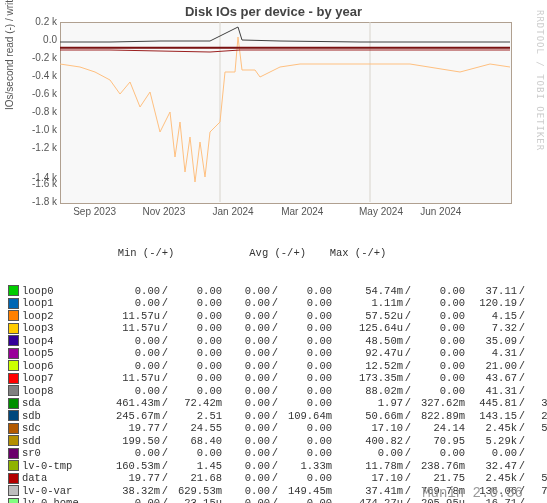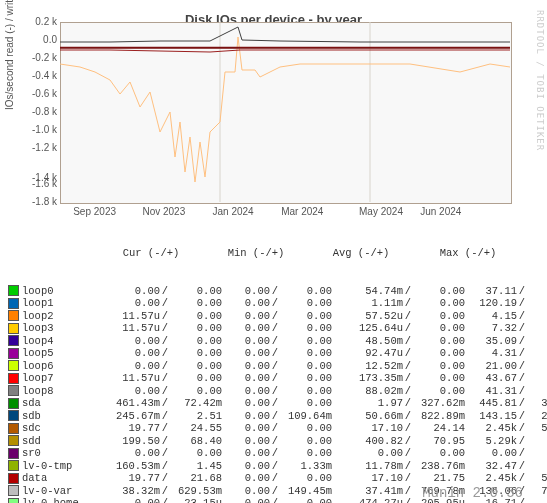--- a/index.html
+++ b/index.html
@@ -15,21 +15,21 @@
     position: relative;
     width: 547px;
     height: 503px;
     background: #fff;
   }
   .title {
     text-align: center;
     font-size: 13px;
     font-weight: bold;
     color: #444;
-    padding-top: 12px;
+    padding-top: 4px;
   }
   .watermark {
     position: absolute;
     right: 2px;
     top: 10px;
     writing-mode: vertical-rl;
     font-size: 9px;
     color: #ccc;
     letter-spacing: 1px;
     font-family: monospace;
@@ -190,23 +190,22 @@
       <div class="xtick" style="left: 70.6154px;">Sep 2023</div>
       <div class="xtick" style="left: 139.846px;">Nov 2023</div>
       <div class="xtick" style="left: 209.077px;">Jan 2024</div>
       <div class="xtick" style="left: 278.308px;">Mar 2024</div>
       <div class="xtick" style="left: 357px;">May 2024</div>
       <div class="xtick" style="left: 416.769px;">Jun 2024</div>
     </div>
 
   <div class="legend">
     <div class="legend-row legend-header">
-      <span class="col col-cur-m" style="width:110px;text-align:center">Cur (-/+)</span>
       <span class="col col-min-m" style="width:100px;text-align:center">Min (-/+)</span>
-      <span class="col col-avg-m" style="width:110px;text-align:center">Avg (-/+)</span>
+      <span class="col col-avg-m" style="width:110px;text-align:right">Avg (-/+)</span>
       <span class="col col-max-m" style="width:104px;text-align:center">Max (-/+)</span>
     </div>
     <div id="legend-body"><div class="legend-row"><span class="swatch" style="background:#00cc00"></span><span class="col col-name">loop0</span><span class="col col-cur-m">0.00</span><span class="slash">/</span><span class="col col-cur-p">0.00</span><span class="col col-min-m">0.00</span><span class="slash">/</span><span class="col col-min-p">0.00</span><span class="col col-avg-m">54.74m</span><span class="slash">/</span><span class="col col-avg-p">0.00</span><span class="col col-max-m">37.11</span><span class="slash">/</span><span class="col col-max-p">0.00</span></div><div class="legend-row"><span class="swatch" style="background:#0066b3"></span><span class="col col-name">loop1</span><span class="col col-cur-m">0.00</span><span class="slash">/</span><span class="col col-cur-p">0.00</span><span class="col col-min-m">0.00</span><span class="slash">/</span><span class="col col-min-p">0.00</span><span class="col col-avg-m">1.11m</span><span class="slash">/</span><span class="col col-avg-p">0.00</span><span class="col col-max-m">120.19</span><span class="slash">/</span><span class="col col-max-p">0.00</span></div><div class="legend-row"><span class="swatch" style="background:#ff8000"></span><span class="col col-name">loop2</span><span class="col col-cur-m">11.57u</span><span class="slash">/</span><span class="col col-cur-p">0.00</span><span class="col col-min-m">0.00</span><span class="slash">/</span><span class="col col-min-p">0.00</span><span class="col col-avg-m">57.52u</span><span class="slash">/</span><span class="col col-avg-p">0.00</span><span class="col col-max-m">4.15</span><span class="slash">/</span><span class="col col-max-p">0.00</span></div><div class="legend-row"><span class="swatch" style="background:#ffcc00"></span><span class="col col-name">loop3</span><span class="col col-cur-m">11.57u</span><span class="slash">/</span><span class="col col-cur-p">0.00</span><span class="col col-min-m">0.00</span><span class="slash">/</span><span class="col col-min-p">0.00</span><span class="col col-avg-m">125.64u</span><span class="slash">/</span><span class="col col-avg-p">0.00</span><span class="col col-max-m">7.32</span><span class="slash">/</span><span class="col col-max-p">0.00</span></div><div class="legend-row"><span class="swatch" style="background:#330099"></span><span class="col col-name">loop4</span><span class="col col-cur-m">0.00</span><span class="slash">/</span><span class="col col-cur-p">0.00</span><span class="col col-min-m">0.00</span><span class="slash">/</span><span class="col col-min-p">0.00</span><span class="col col-avg-m">48.50m</span><span class="slash">/</span><span class="col col-avg-p">0.00</span><span class="col col-max-m">35.09</span><span class="slash">/</span><span class="col col-max-p">0.00</span></div><div class="legend-row"><span class="swatch" style="background:#990099"></span><span class="col col-name">loop5</span><span class="col col-cur-m">0.00</span><span class="slash">/</span><span class="col col-cur-p">0.00</span><span class="col col-min-m">0.00</span><span class="slash">/</span><span class="col col-min-p">0.00</span><span class="col col-avg-m">92.47u</span><span class="slash">/</span><span class="col col-avg-p">0.00</span><span class="col col-max-m">4.31</span><span class="slash">/</span><span class="col col-max-p">0.00</span></div><div class="legend-row"><span class="swatch" style="background:#ccff00"></span><span class="col col-name">loop6</span><span class="col col-cur-m">0.00</span><span class="slash">/</span><span class="col col-cur-p">0.00</span><span class="col col-min-m">0.00</span><span class="slash">/</span><span class="col col-min-p">0.00</span><span class="col col-avg-m">12.52m</span><span class="slash">/</span><span class="col col-avg-p">0.00</span><span class="col col-max-m">21.00</span><span class="slash">/</span><span class="col col-max-p">0.00</span></div><div class="legend-row"><span class="swatch" style="background:#ff0000"></span><span class="col col-name">loop7</span><span class="col col-cur-m">11.57u</span><span class="slash">/</span><span class="col col-cur-p">0.00</span><span class="col col-min-m">0.00</span><span class="slash">/</span><span class="col col-min-p">0.00</span><span class="col col-avg-m">173.35m</span><span class="slash">/</span><span class="col col-avg-p">0.00</span><span class="col col-max-m">43.67</span><span class="slash">/</span><span class="col col-max-p">0.00</span></div><div class="legend-row"><span class="swatch" style="background:#808080"></span><span class="col col-name">loop8</span><span class="col col-cur-m">0.00</span><span class="slash">/</span><span class="col col-cur-p">0.00</span><span class="col col-min-m">0.00</span><span class="slash">/</span><span class="col col-min-p">0.00</span><span class="col col-avg-m">88.02m</span><span class="slash">/</span><span class="col col-avg-p">0.00</span><span class="col col-max-m">41.31</span><span class="slash">/</span><span class="col col-max-p">0.00</span></div><div class="legend-row"><span class="swatch" style="background:#008f00"></span><span class="col col-name">sda</span><span class="col col-cur-m">461.43m</span><span class="slash">/</span><span class="col col-cur-p">72.42m</span><span class="col col-min-m">0.00</span><span class="slash">/</span><span class="col col-min-p">0.00</span><span class="col col-avg-m">1.97</span><span class="slash">/</span><span class="col col-avg-p">327.62m</span><span class="col col-max-m">445.81</span><span class="slash">/</span><span class="col col-max-p">322.86</span></div><div class="legend-row"><span class="swatch" style="background:#00487d"></span><span class="col col-name">sdb</span><span class="col col-cur-m">245.67m</span><span class="slash">/</span><span class="col col-cur-p">2.51</span><span class="col col-min-m">0.00</span><span class="slash">/</span><span class="col col-min-p">109.64m</span><span class="col col-avg-m">50.66m</span><span class="slash">/</span><span class="col col-avg-p">822.89m</span><span class="col col-max-m">143.15</span><span class="slash">/</span><span class="col col-max-p">219.06</span></div><div class="legend-row"><span class="swatch" style="background:#b35a00"></span><span class="col col-name">sdc</span><span class="col col-cur-m">19.77</span><span class="slash">/</span><span class="col col-cur-p">24.55</span><span class="col col-min-m">0.00</span><span class="slash">/</span><span class="col col-min-p">0.00</span><span class="col col-avg-m">17.10</span><span class="slash">/</span><span class="col col-avg-p">24.14</span><span class="col col-max-m">2.45k</span><span class="slash">/</span><span class="col col-max-p">581.07</span></div><div class="legend-row"><span class="swatch" style="background:#b38f00"></span><span class="col col-name">sdd</span><span class="col col-cur-m">199.50</span><span class="slash">/</span><span class="col col-cur-p">68.40</span><span class="col col-min-m">0.00</span><span class="slash">/</span><span class="col col-min-p">0.00</span><span class="col col-avg-m">400.82</span><span class="slash">/</span><span class="col col-avg-p">70.95</span><span class="col col-max-m">5.29k</span><span class="slash">/</span><span class="col col-max-p">5.13k</span></div><div class="legend-row"><span class="swatch" style="background:#6b006b"></span><span class="col col-name">sr0</span><span class="col col-cur-m">0.00</span><span class="slash">/</span><span class="col col-cur-p">0.00</span><span class="col col-min-m">0.00</span><span class="slash">/</span><span class="col col-min-p">0.00</span><span class="col col-avg-m">0.00</span><span class="slash">/</span><span class="col col-avg-p">0.00</span><span class="col col-max-m">0.00</span><span class="slash">/</span><span class="col col-max-p">0.00</span></div><div class="legend-row"><span class="swatch" style="background:#8fb300"></span><span class="col col-name">lv-0-tmp</span><span class="col col-cur-m">160.53m</span><span class="slash">/</span><span class="col col-cur-p">1.45</span><span class="col col-min-m">0.00</span><span class="slash">/</span><span class="col col-min-p">1.33m</span><span class="col col-avg-m">11.78m</span><span class="slash">/</span><span class="col col-avg-p">238.76m</span><span class="col col-max-m">32.47</span><span class="slash">/</span><span class="col col-max-p">84.72</span></div><div class="legend-row"><span class="swatch" style="background:#b30000"></span><span class="col col-name">data</span><span class="col col-cur-m">19.77</span><span class="slash">/</span><span class="col col-cur-p">21.68</span><span class="col col-min-m">0.00</span><span class="slash">/</span><span class="col col-min-p">0.00</span><span class="col col-avg-m">17.10</span><span class="slash">/</span><span class="col col-avg-p">21.75</span><span class="col col-max-m">2.45k</span><span class="slash">/</span><span class="col col-max-p">574.99</span></div><div class="legend-row"><span class="swatch" style="background:#bebebe"></span><span class="col col-name">lv-0-var</span><span class="col col-cur-m">38.32m</span><span class="slash">/</span><span class="col col-cur-p">629.53m</span><span class="col col-min-m">0.00</span><span class="slash">/</span><span class="col col-min-p">149.45m</span><span class="col col-avg-m">37.41m</span><span class="slash">/</span><span class="col col-avg-p">769.78m</span><span class="col col-max-m">136.06</span><span class="slash">/</span><span class="col col-max-p">709.36</span></div><div class="legend-row"><span class="swatch" style="background:#80ff80"></span><span class="col col-name">lv-0-home</span><span class="col col-cur-m">0.00</span><span class="slash">/</span><span class="col col-cur-p">23.15u</span><span class="col col-min-m">0.00</span><span class="slash">/</span><span class="col col-min-p">0.00</span><span class="col col-avg-m">474.27u</span><span class="slash">/</span><span class="col col-avg-p">205.95u</span><span class="col col-max-m">16.71</span><span class="slash">/</span><span class="col col-max-p">17.60</span></div></div>
     
   </div>
 
   <div class="footer-version">Munin 2.0.56</div>
 
 </div>
 

